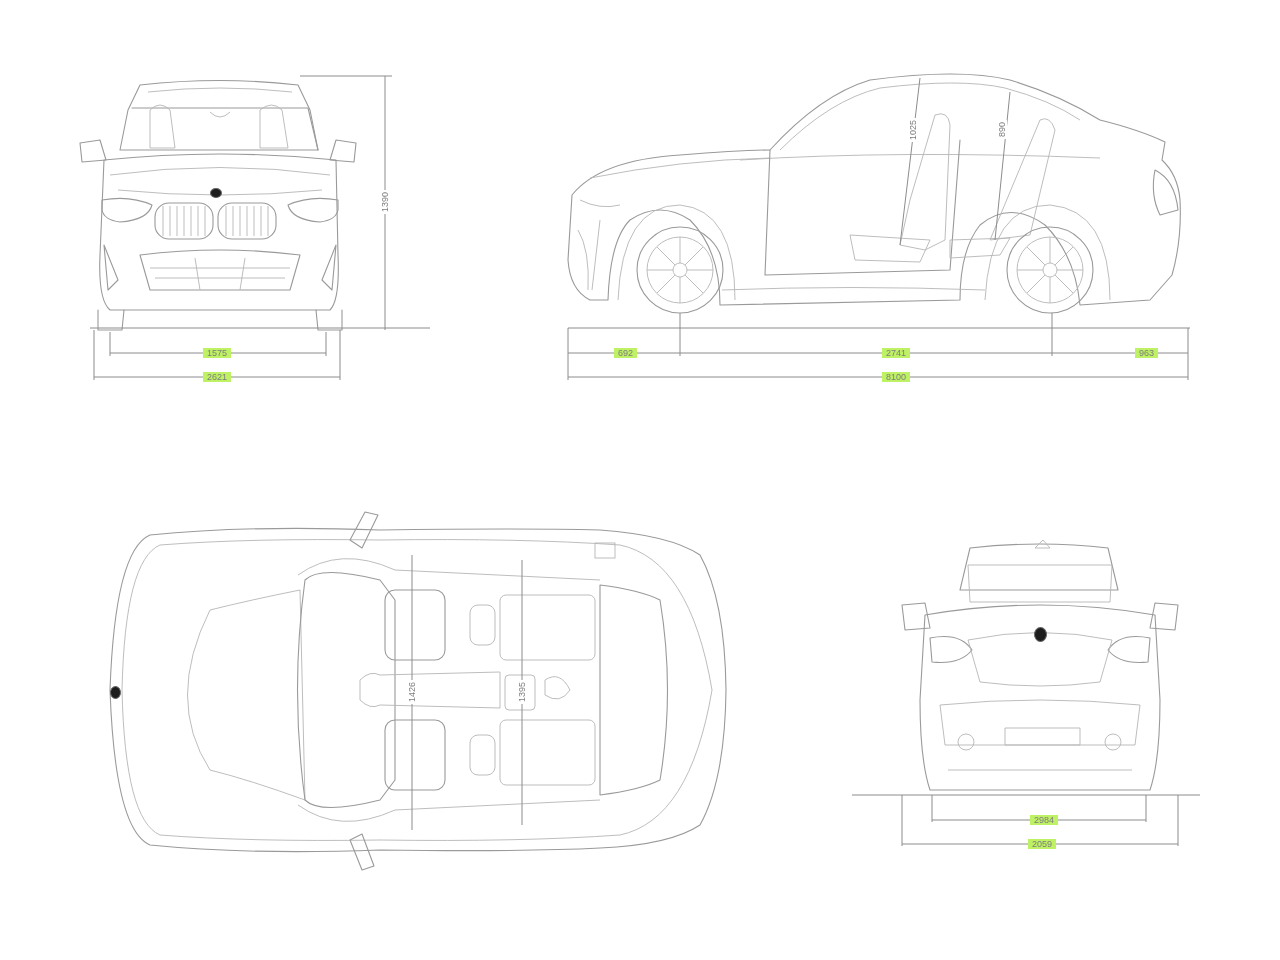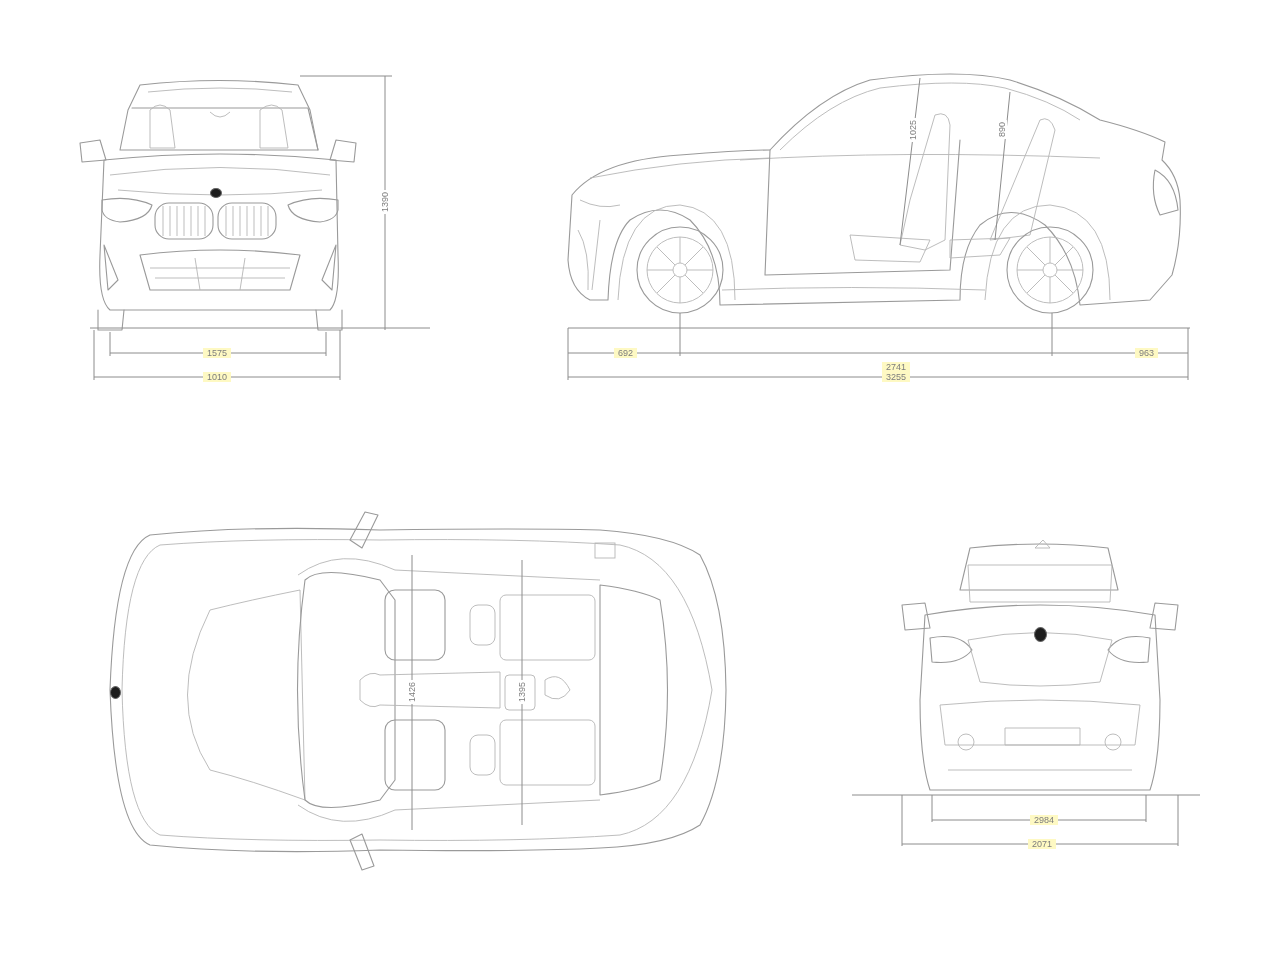--- a/index.html
+++ b/index.html
@@ -1,21 +1,21 @@
 <!DOCTYPE html>
 <html><head>
 <meta charset="utf-8">
 <style>
   html,body{margin:0;padding:0;background:#ffffff;}
   body{width:1280px;height:960px;position:relative;overflow:hidden;font-family:"Liberation Sans",sans-serif;}
   svg{position:absolute;left:0;top:0;}
   .ln{fill:none;stroke:#9a9a9a;stroke-width:1.1;stroke-linejoin:round;stroke-linecap:round;}
   .lt{fill:none;stroke:#b5b5b5;stroke-width:0.9;}
   .dim{fill:none;stroke:#8c8c8c;stroke-width:1;}
-  .lbl{position:absolute;font-size:9px;color:#7d7d7d;background:#fef9c3;padding:0 4px;line-height:10px;white-space:nowrap;}
+  .lbl{position:absolute;font-size:9px;color:#7d7d7d;background:#bef264;padding:0 4px;line-height:10px;white-space:nowrap;}
   .vlbl{position:absolute;font-size:9px;color:#7d7d7d;background:#fff;padding:2px 0;line-height:10px;writing-mode:vertical-rl;transform:rotate(180deg);}
   .logo{position:absolute;border-radius:50%;background:#1d1d1d;border:1px solid #666;}
 </style>
 </head>
 <body>
 
 <svg width="1280" height="960" viewBox="0 0 1280 960">
 
   <g>
 
@@ -177,27 +177,27 @@
     <line class="dim" x1="1178" y1="795" x2="1178" y2="846"></line>
     <line class="dim" x1="902" y1="844" x2="1178" y2="844"></line>
   </g>
 </svg>
 
 <div class="logo" style="left:210px;top:188px;width:10px;height:8px;"></div>
 <div class="logo" style="left:110px;top:686px;width:9px;height:11px;"></div>
 <div class="logo" style="left:1034px;top:627px;width:11px;height:13px;"></div>
 
 <div class="lbl" style="left:203px;top:348px;">1575</div>
-<div class="lbl" style="left:203px;top:372px;">1010</div>
+<div class="lbl" style="left:203px;top:372px;">2621</div>
 <div class="vlbl" style="left:380px;top:190px;">1390</div>
 
 <div class="lbl" style="left:614px;top:348px;">692</div>
-<div class="lbl" style="left:882px;top:348px;margin-top:14px;">2741</div>
+<div class="lbl" style="left:882px;top:348px;">2741</div>
 <div class="lbl" style="left:1135px;top:348px;">963</div>
-<div class="lbl" style="left:882px;top:372px;">3255</div>
+<div class="lbl" style="left:882px;top:372px;">8100</div>
 <div class="vlbl" style="left:908px;top:118px;">1025</div>
 <div class="vlbl" style="left:997px;top:120px;">890</div>
 
 <div class="vlbl" style="left:407px;top:680px;">1426</div>
 <div class="vlbl" style="left:517px;top:680px;">1395</div>
 
 <div class="lbl" style="left:1030px;top:815px;">2984</div>
-<div class="lbl" style="left:1028px;top:839px;">2071</div>
+<div class="lbl" style="left:1028px;top:839px;">2059</div>
 
 </body></html>

